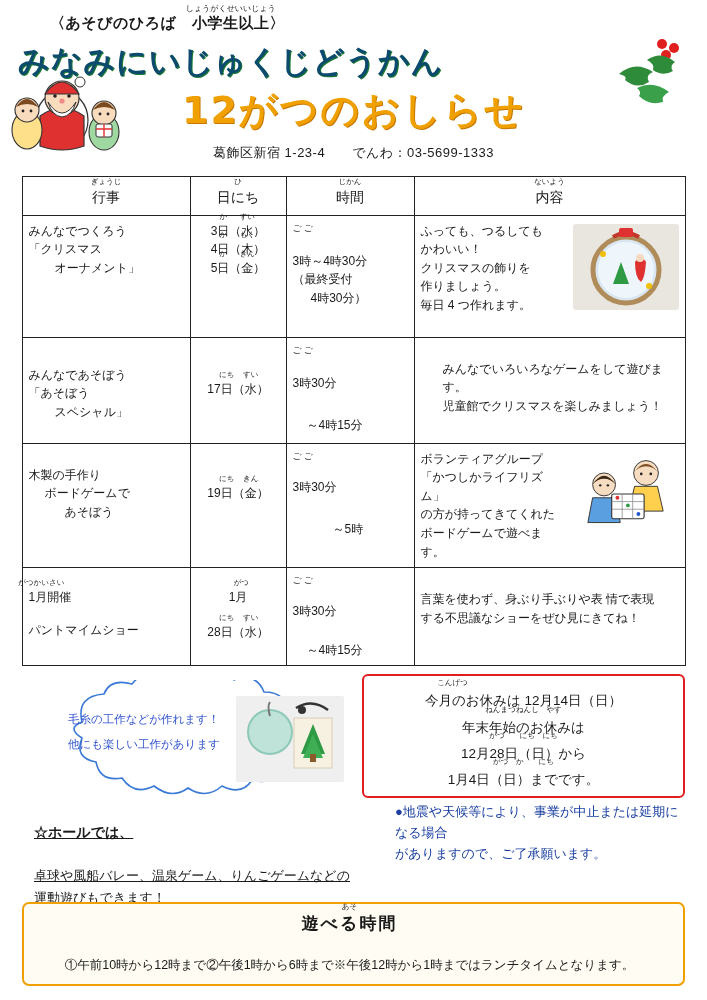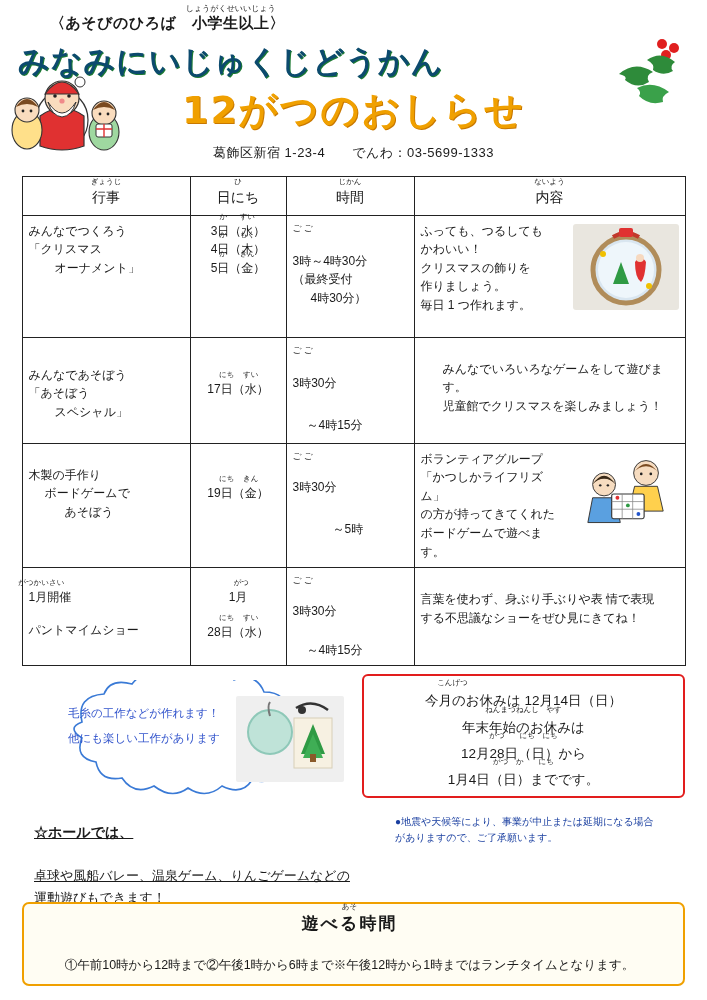--- a/index.html
+++ b/index.html
@@ -93,40 +93,40 @@
   }
 
   
   .lower { position: relative; width: 707px; height: 330px; }
 
   .cloud {
     position:absolute; left: 34px; top: 14px; width: 330px; height: 135px;
   }
   .cloud-text { position:absolute; left: 68px; top: 36px; width: 270px; }
   .cloud-title { font-size: 14.5px; font-weight: bold; position:relative; }
-  .cloud-l1 { font-size: 11.5px; color:#3355cc; margin-top: 4px; }
+  .cloud-l1 { font-size: 11.5px; color:#3355cc; margin-top: 10px; }
   .cloud-l2 { font-size: 11.5px; color:#3355cc; margin-top: 10px; }
   .craft-photo {
     position:absolute; left: 236px; top: 30px; width: 108px; height: 86px;
     border-radius:2px; overflow:hidden;
   }
 
   .hall { position:absolute; left: 34px; top: 158px; width: 350px; }
   .hall-title { font-size: 14px; font-weight:bold; text-decoration: underline; }
   .hall-l1 { font-size: 13px; margin-top: 25px; text-decoration: underline; }
   .hall-l2 { font-size: 13px; margin-top: 4px; text-decoration: underline; }
 
   .redbox {
     position:absolute; right: 22px; top: 8px; width: 323px; height: 124px;
     border: 2.5px solid #e21d1d; border-radius: 6px;
     text-align:center; padding-top: 12px;
   }
   .redbox div { font-size: 13.5px; line-height: 1.95; }
 
-  .note { position:absolute; right: 22px; top: 148px; width: 290px; font-size: 10px; color:#1a3fa0; line-height:1.6;}
+  .note { position:absolute; right: 22px; top: 136px; width: 290px; font-size: 13px; color:#1a3fa0; line-height:1.6;}
 
   
   .bottom {
     position:absolute; left: 22px; right: 22px; bottom: 14px;
     border: 2px solid #f0a000; border-radius: 7px;
     background: #fffdf3;
     padding: 8px 10px 10px 2px;
     text-align:center;
   }
   .bottom-title { font-size: 17px; font-weight: bold; letter-spacing: 2px; position:relative; display:inline-block; }
@@ -236,21 +236,21 @@
             <circle cx="67" cy="34" r="4" fill="#f6d9c0"></circle>
             <circle cx="30" cy="30" r="3" fill="#f0c000"></circle>
             <circle cx="76" cy="62" r="3" fill="#f0c000"></circle>
             <path d="M40 13 q13 -8 26 0" stroke="#c0392b" stroke-width="4" fill="none"></path>
             <rect x="46" y="4" width="14" height="9" rx="2" fill="#e03131"></rect>
           </svg>
           <div>ふっても、つるしても</div>
           <div>かわいい！</div>
           <div>クリスマスの飾りを</div>
           <div>作りましょう。</div>
-          <div>毎日 1 つ作れます。</div>
+          <div>毎日 4 つ作れます。</div>
         </td>
       </tr>
 
       <tr style="height:106px;">
         <td style="padding-top:28px;">
           <div>みんなであそぼう</div>
           <div>「あそぼう</div>
           <div style="padding-left:26px">スペシャル」</div>
         </td>
         <td class="cell-center" style="padding-top:42px;">

